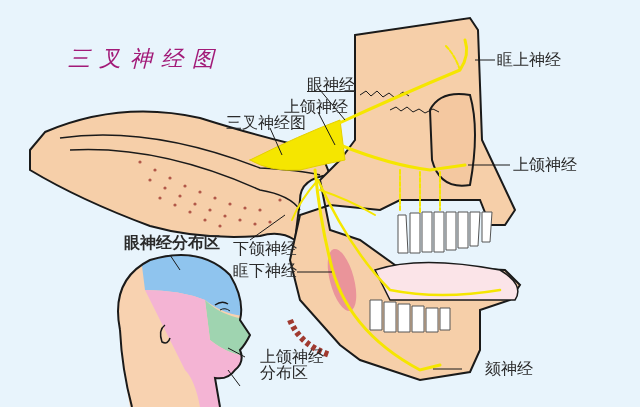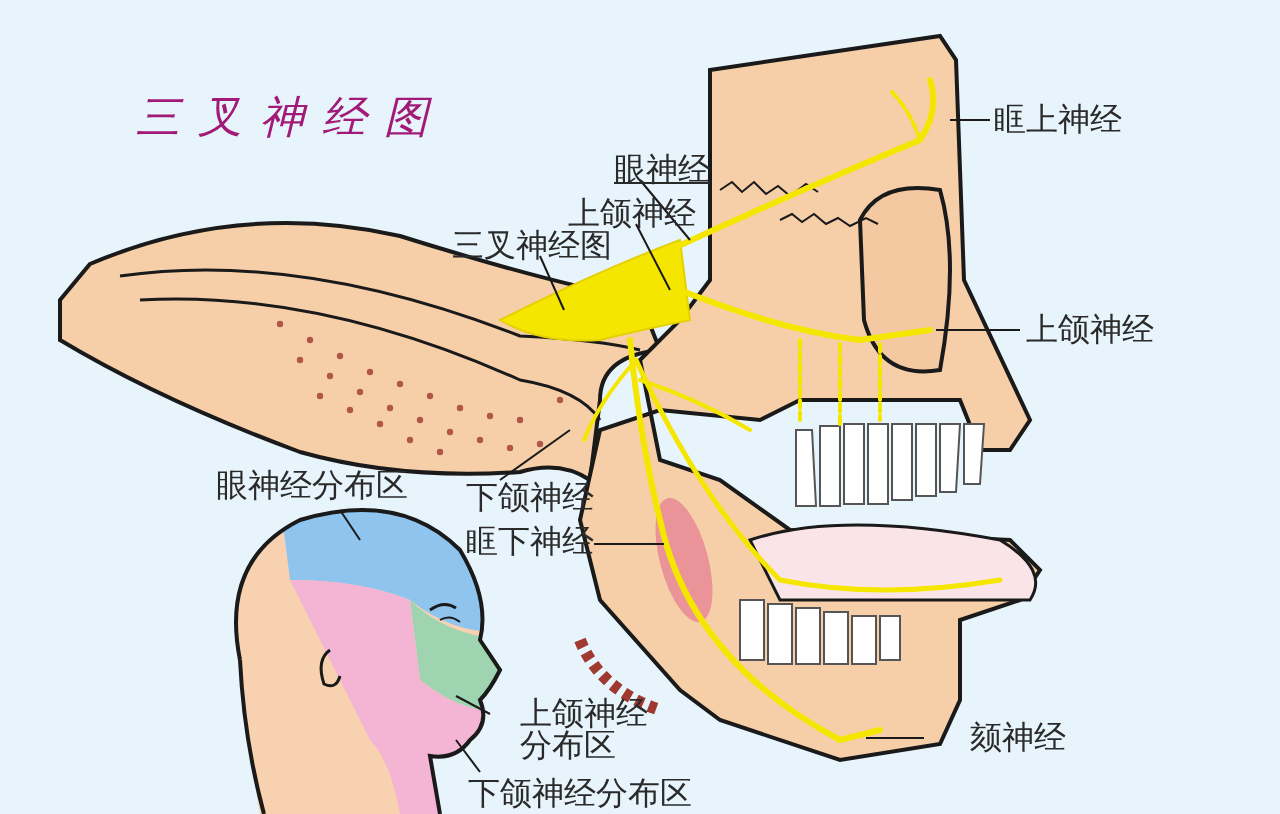--- a/index.html
+++ b/index.html
@@ -143,18 +143,17 @@
 
   <div class="title">三叉神经图</div>
 
   <div class="label" style="left:497px; top:53px;">眶上神经</div>
   <div class="label" style="left:307px; top:78px;text-decoration:underline;">眼神经</div>
   <div class="label" style="left:284px; top:100px;">上颌神经</div>
   <div class="label" style="left:226px; top:116px;">三叉神经图</div>
   <div class="label" style="left:513px; top:158px;">上颌神经</div>
   <div class="label" style="left:233px; top:242px;">下颌神经</div>
   <div class="label" style="left:233px; top:264px;">眶下神经</div>
-  <div class="label" style="left:108px; top:236px;">眼神经分布区</div>
+  <div class="label" style="left:124px; top:236px;font-weight:bold;">眼神经分布区</div>
   <div class="label" style="left:260px; top:350px;">上颌神经</div>
   <div class="label" style="left:260px; top:366px;">分布区</div>
-  <div class="label" style="left:234px; top:390px;">下颌神经分布区</div>
   <div class="label" style="left:485px; top:362px;">颏神经</div>
 </div>
 
 </body></html>

